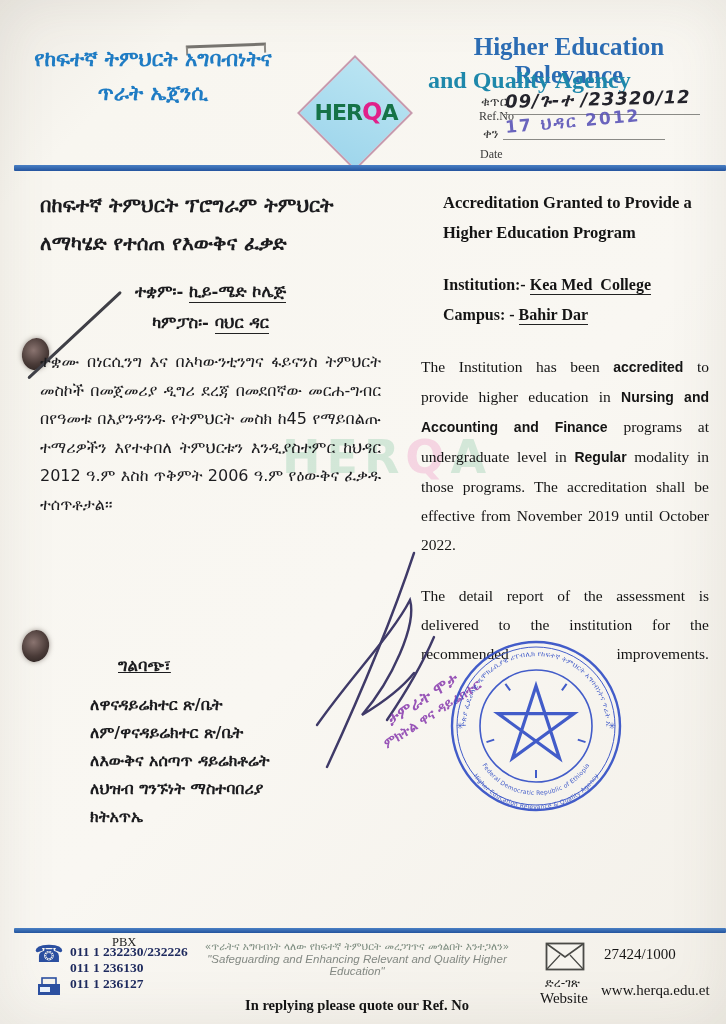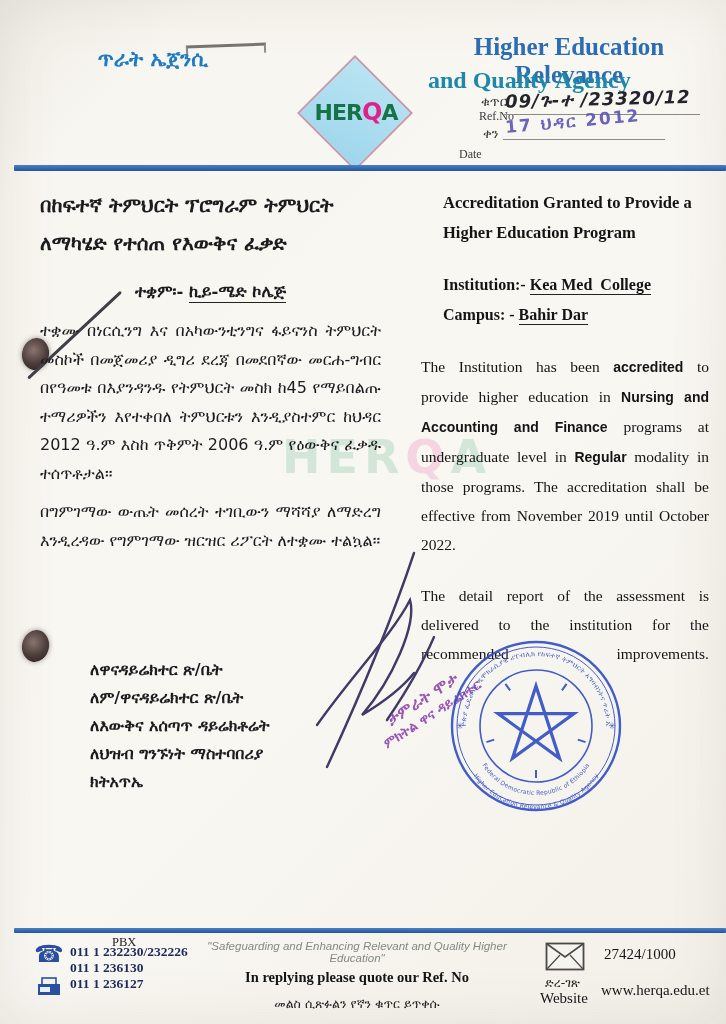--- a/index.html
+++ b/index.html
@@ -80,65 +80,67 @@
 
   
   .pbx { left:112px; top:935px; font-size:12.5px; color:#222; }
   .phone-ic { left:34px; top:942px; font-size:24px; color:#2b4fa0; line-height:24px; }
   .fax-ic { left:36px; top:976px; }
   .phones { left:70px; top:944px; font-size:13.5px; line-height:16px; color:#1e2a5e; font-weight:bold;
     font-family:"Liberation Serif", serif; }
   .motto { left:182px; top:940px; width:350px; text-align:center; }
   .m1 { font-size:10.5px; color:rgba(95,115,100,.8); }
   .m2 { font-size:11.5px; font-style:italic; color:rgba(110,118,112,.85); font-family:"Liberation Sans", sans-serif; }
-  .m3 { font-size:14.5px; color:#141414; font-family:"Liberation Serif", serif; font-weight:bold; margin-top:5px; }
+  .m3 { font-size:14.5px; color:#141414; font-family:"Liberation Serif", serif; font-weight:bold; margin-top:20px; }
   .m4 { font-size:12.5px; color:#1d1d1d; margin-top:10px; }
   .env { left:545px; top:942px; }
   .pobox { left:604px; top:946px; font-size:15px; font-family:Liberation Serif, serif; color:#151515; }
   .web-amh { left:545px; top:975px; font-size:12.5px; color:#1d1d1d; }
   .web-eng { left:540px; top:990px; font-size:15px; font-family:"Liberation Serif", serif; color:#151515; }
   .url { left:601px; top:982px; font-size:15px; font-family:"Liberation Serif", serif; color:#151515; }
 </style>
 </head>
 <body>
 
 <div class="page">
 
   <div class="abs staple"></div>
   <div class="abs amh-org">
+    <div>የከፍተኛ ትምህርት አግባብነትና</div>
     <div>ጥራት ኤጀንሲ</div>
   </div>
   <div class="abs diamond"></div>
   <div class="abs logo-text"><span class="g">HER</span><span class="q">Q</span><span class="g">A</span></div>
   <div class="abs eng-org1 serif">Higher Education Relevance</div>
   <div class="abs eng-org2 serif">and Quality Agency</div>
 
   <div class="abs ref-lab" style="left:481px; top:94px; font-size:13px;">ቁጥር</div>
   <div class="abs ref-lab serif" style="left:479px; top:109px;">Ref.No</div>
   <div class="abs ref-lab" style="left:483px; top:126px; font-size:13px;">ቀን</div>
-  <div class="abs ref-lab serif" style="left:459px; top:147px;">Date</div>
+  <div class="abs ref-lab serif" style="left:480px; top:147px;">Date</div>
   <div class="abs ref-hand">09/ጉ-ተ /23320/12</div>
   <div class="abs ref-line"></div>
   <div class="abs date-stamp">17 ህዳር 2012</div>
   <div class="abs date-line"></div>
   <div class="abs rule" style="top:165px;"></div>
 
   <div class="abs hole" style="left:22px; top:338px;"></div>
   <div class="abs hole" style="left:22px; top:630px;"></div>
   <div class="abs pen-mark"></div>
   <div class="abs watermark"><span class="g">HER</span><span class="q">Q</span><span class="g">A</span></div>
 
   <div class="abs col-l">
     <div class="amh-title">በከፍተኛ ትምህርት ፕሮግራም ትምህርት ለማካሄድ የተሰጠ የእውቅና ፈቃድ</div>
     <div class="kv"><span>ተቋም፡-</span> <span class="u">ኪይ-ሜድ ኮሌጅ</span></div>
+    <div class="kv"><span>ካምፓስ፡-</span> <span class="u">ባህር ዳር</span></div>
     <div class="amh-p">ተቋሙ በነርሲንግ እና በአካውንቲንግና ፋይናንስ ትምህርት መስኮች በመጀመሪያ ዲግሪ ደረጃ በመደበኛው መርሐ-ግብር በየዓመቱ በእያንዳንዱ የትምህርት መስክ ከ45 የማይበልጡ ተማሪዎችን እየተቀበለ ትምህርቱን እንዲያስተምር ከህዳር 2012 ዓ.ም እስከ ጥቅምት 2006 ዓ.ም የዕውቅና ፈቃዱ ተሰጥቶታል።</div>
-    <div class="amh-p">በግምገማው ውጤት መሰረት ተገቢውን ማሻሻያ ለማድረግ እንዲረዳው የግምገማው ዝርዝር ሪፖርት ለተቋሙ ተልኳል።</div>
   </div>
 
   <div class="abs cc">
+    <div class="cc-h">ግልባጭ፣</div>
     <ul>
       <li>ለዋናዳይሬክተር ጽ/ቤት</li>
       <li>ለም/ዋናዳይሬክተር ጽ/ቤት</li>
       <li>ለእውቅና አሰጣጥ ዳይሬክቶሬት</li>
       <li>ለህዝብ ግንኙነት ማስተባበሪያ</li>
       <li>ክትአጥኤ</li>
     </ul>
   </div>
 
   <div class="abs col-r">
@@ -198,20 +200,21 @@
     <rect x="6" y="2" width="14" height="7" fill="#f4f2ec" stroke="#2b4fa0" stroke-width="1.6"></rect>
     <rect x="2" y="8" width="22" height="11" fill="#2b4fa0"></rect>
     <rect x="4" y="11" width="10" height="5" fill="#e8f0fa"></rect>
   </svg>
   <div class="abs phones">
     <div>011 1 232230/232226</div>
     <div>011 1 236130</div>
     <div>011 1 236127</div>
   </div>
   <div class="abs motto">
+    <div class="m1">«ጥራትና አግባብነት ላለው የከፍተኛ ትምህርት መረጋገጥና መጎልበት እንተጋለን»</div>
     <div class="m2">"Safeguarding and Enhancing Relevant and Quality Higher Education"</div>
     <div class="m3">In replying please quote our Ref. No</div>
     <div class="m4">መልስ ሲጽፉልን የኛን ቁጥር ይጥቀሱ</div>
   </div>
   <svg class="abs env" width="40" height="29" viewBox="0 0 40 29">
     <rect x="1.5" y="1.5" width="37" height="26" fill="#f6f4ee" stroke="#4a4a46" stroke-width="1.8"></rect>
     <path d="M 2,2 L 20,15 L 38,2" fill="none" stroke="#4a4a46" stroke-width="1.6"></path>
     <path d="M 2,27 L 15,13 M 38,27 L 25,13" fill="none" stroke="#4a4a46" stroke-width="1.2"></path>
   </svg>
   <div class="abs pobox">27424/1000</div>

